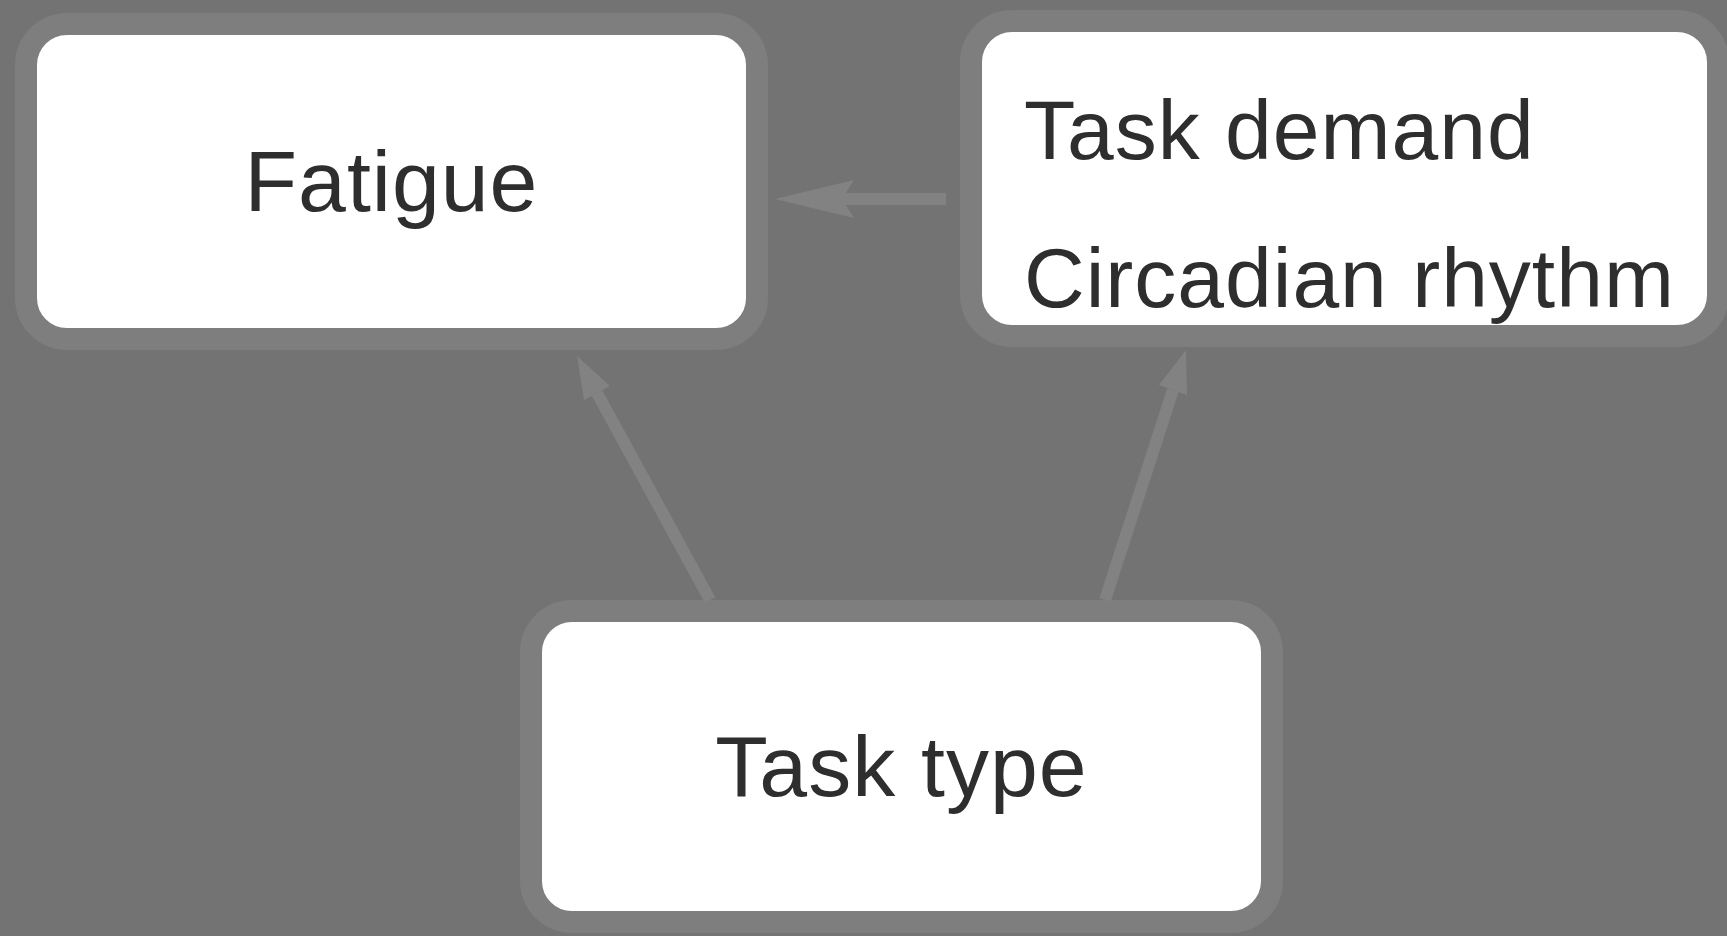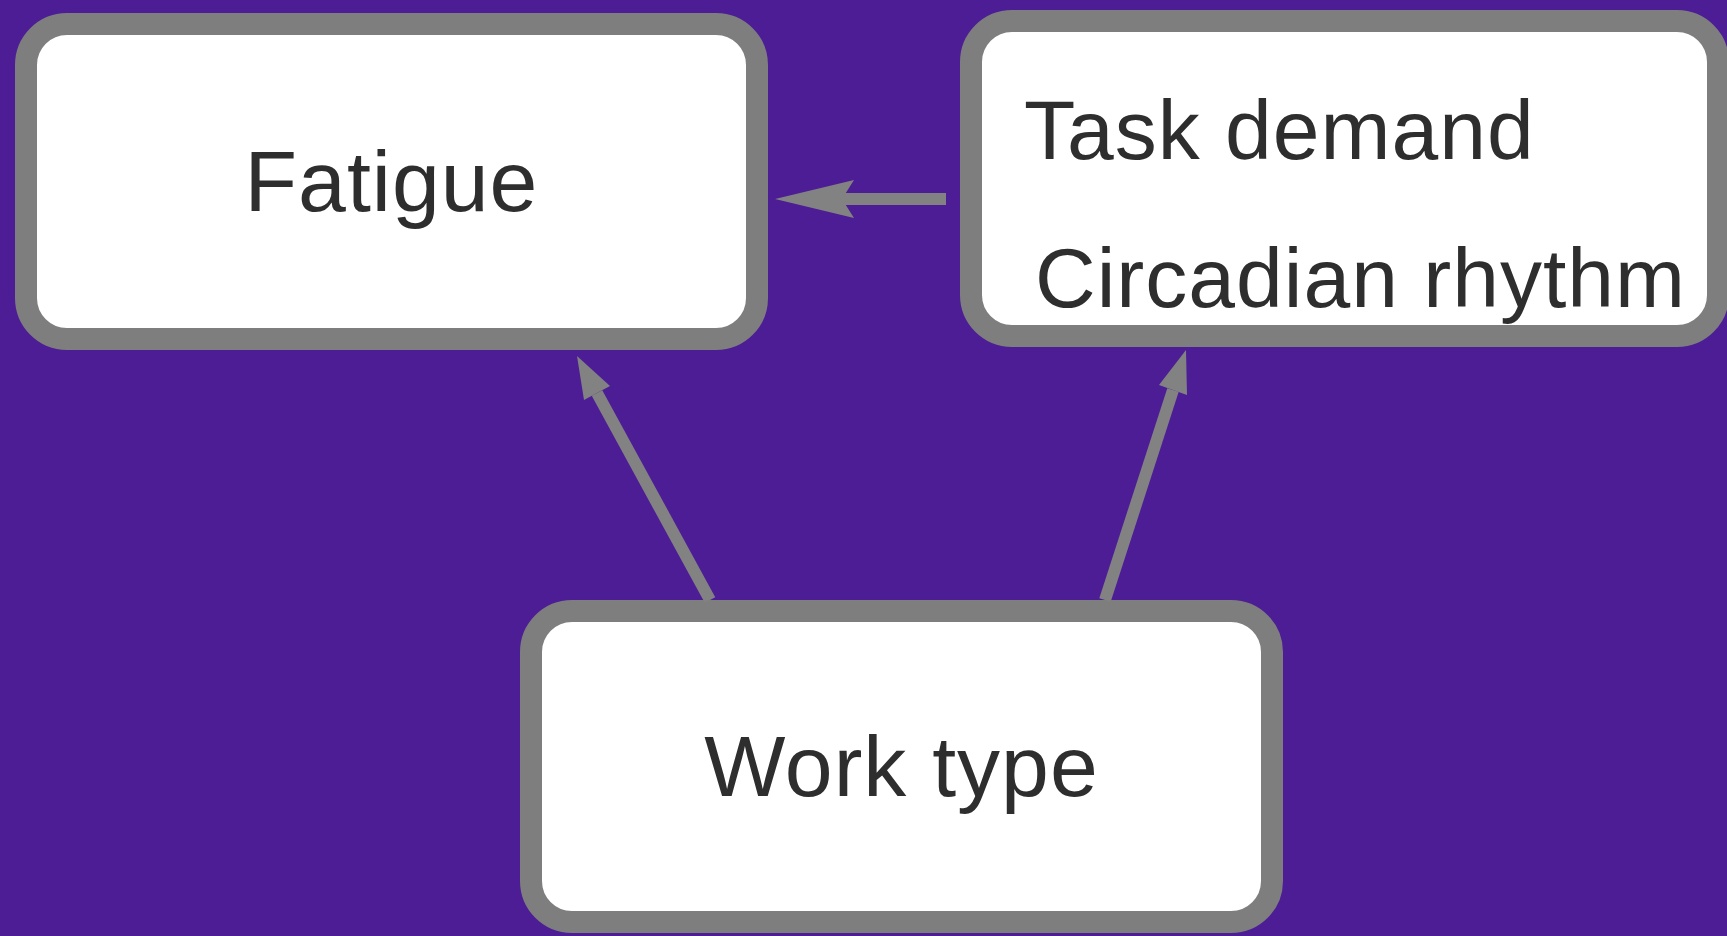--- a/index.html
+++ b/index.html
@@ -4,21 +4,21 @@
 <style>
   html, body {
     margin: 0;
     padding: 0;
     background: #ffffff;
   }
   #canvas {
     position: relative;
     width: 1727px;
     height: 936px;
-    background: #4c1d95;
+    background: #737373;
     overflow: hidden;
     font-family: "Liberation Sans", "DejaVu Sans", sans-serif;
   }
   .node {
     position: absolute;
     box-sizing: border-box;
     background: #ffffff;
     border: 22px solid #7e7e7e;
     border-radius: 52px;
   }
@@ -79,25 +79,25 @@
 <body>
 
 <div id="canvas">
 
   <div class="node" id="node-fatigue" style="border-color: rgb(126, 126, 126);">
     <span class="node-label" style="color: rgb(46, 46, 46);">Fatigue</span>
   </div>
 
   <div class="node" id="node-task-demand" style="border-color: rgb(126, 126, 126);">
     <span class="node-line" style="color: rgb(46, 46, 46);">Task demand</span>
-    <span class="node-line" style="color: rgb(46, 46, 46); text-align: center;">Circadian rhythm</span>
+    <span class="node-line" style="color: rgb(46, 46, 46);">Circadian rhythm</span>
   </div>
 
   <div class="node" id="node-work-type" style="border-color: rgb(126, 126, 126);">
-    <span class="node-label" style="color: rgb(46, 46, 46);">Work type</span>
+    <span class="node-label" style="color: rgb(46, 46, 46);">Task type</span>
   </div>
 
   <svg id="arrow-layer" viewBox="0 0 1727 936" xmlns="http://www.w3.org/2000/svg">
 
     <g>
       <line x1="946" y1="199" x2="838" y2="199" stroke-width="12" stroke="#828282"></line>
       <polygon points="775,199 854,180 842,199 854,218" fill="#828282"></polygon>
     </g>
 
     <g>

